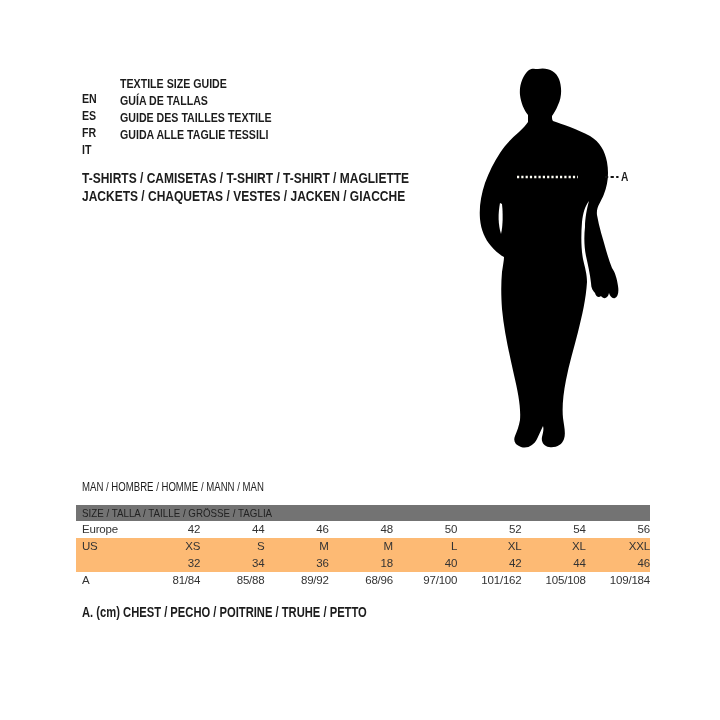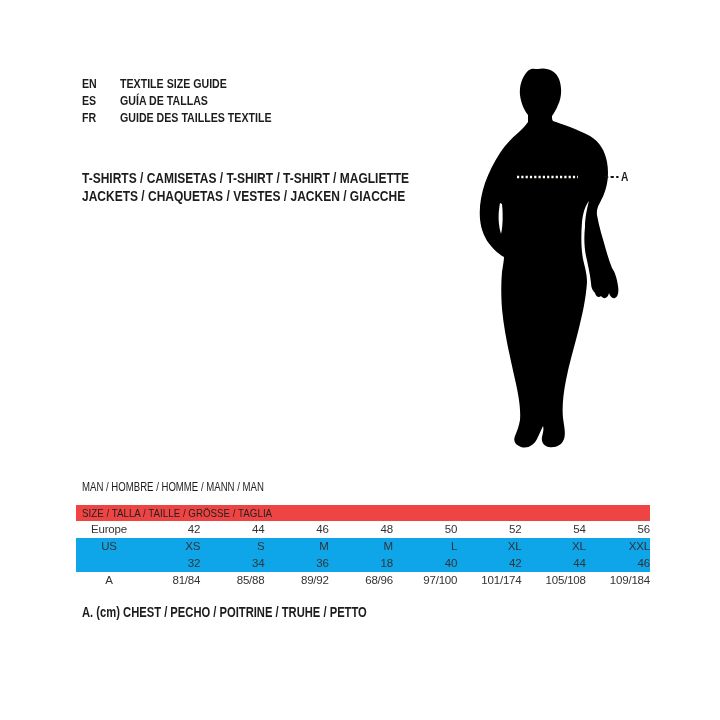--- a/index.html
+++ b/index.html
@@ -9,58 +9,61 @@
     -webkit-font-smoothing:antialiased;
   }
   .abs{position:absolute;}
   
   .cx80{display:inline-block;transform:scaleX(0.80);transform-origin:0 50%;white-space:nowrap;}
   .cx85{display:inline-block;transform:scaleX(0.85);transform-origin:0 50%;white-space:nowrap;}
 
   
   .lang-list{left:82px;top:76px;}
   .lang-row{height:17px;line-height:17px;font-size:12.5px;font-weight:bold;}
-  .lang-code{display:inline-block;width:38px;vertical-align:top;}
+  .lang-code{display:inline-block;width:38px;vertical-align:top;margin-top:15px;}
   
   .garments{left:82px;top:169px;}
   .garment-line{height:18px;line-height:18px;font-size:15px;font-weight:bold;}
 
   
   .figure-svg{left:450px;top:55px;}
   .measure-label{left:621px;top:170px;height:15px;line-height:15px;font-size:12px;font-weight:bold;}
 
   
   .section-title{left:82px;top:479px;height:16px;line-height:16px;font-size:12px;font-weight:normal;}
 
   
   .size-table{left:76px;top:505px;width:574px;}
   .size-table-header{
-    height:16px;line-height:16px;background:#ef4444;
+    height:16px;line-height:16px;background:#737373;
     padding-left:6px;font-size:11.5px;color:#222;
   }
   .trow{display:flex;height:17px;line-height:17px;font-size:11.5px;color:#333;letter-spacing:-0.2px;}
-  .trow.shaded{background:#0ea5e9;}
-  .rlabel{width:60px;padding-left:6px;box-sizing:border-box;text-align:center;}
+  .trow.shaded{background:#fdba74;}
+  .rlabel{width:60px;padding-left:6px;box-sizing:border-box;}
   .cell{flex:1;text-align:right;}
 
   
   .footnote{left:82px;top:604px;height:16px;line-height:16px;font-size:14px;font-weight:bold;}
 </style>
 </head>
 <body>
 
 <div class="abs lang-list">
   <div class="lang-row">
     <span class="lang-code"><span class="cx85">EN</span></span><span class="cx85">TEXTILE SIZE GUIDE</span>
   </div>
   <div class="lang-row">
     <span class="lang-code"><span class="cx85">ES</span></span><span class="cx85">GUÍA DE TALLAS</span>
   </div>
   <div class="lang-row">
     <span class="lang-code"><span class="cx85">FR</span></span><span class="cx85">GUIDE DES TAILLES TEXTILE</span>
+  </div>
+  <div class="lang-row">
+    <span class="lang-code"><span class="cx85">IT</span></span><span class="cx85">GUIDA ALLE TAGLIE TESSILI</span>
   </div>
 </div>
 
 <div class="abs garments">
   <div class="garment-line"><span class="cx80">T-SHIRTS / CAMISETAS / T-SHIRT / T-SHIRT / MAGLIETTE</span></div>
   <div class="garment-line"><span class="cx80">JACKETS / CHAQUETAS / VESTES / JACKEN / GIACCHE</span></div>
 </div>
 
 <svg class="abs figure-svg" width="220" height="410" viewBox="0 0 220 410" xmlns="http://www.w3.org/2000/svg">
   <path fill="#000000" d="
@@ -166,21 +169,21 @@
     <div class="cell">46</div>
   </div>
 
   <div class="trow">
     <div class="rlabel">A</div>
     <div class="cell">81/84</div>
     <div class="cell">85/88</div>
     <div class="cell">89/92</div>
     <div class="cell">68/96</div>
     <div class="cell">97/100</div>
-    <div class="cell">101/174</div>
+    <div class="cell">101/162</div>
     <div class="cell">105/108</div>
     <div class="cell">109/184</div>
   </div>
 </div>
 
 <div class="abs footnote">
   <span class="cx80">A. (cm) CHEST / PECHO / POITRINE / TRUHE / PETTO</span>
 </div>
 
 </body></html>

